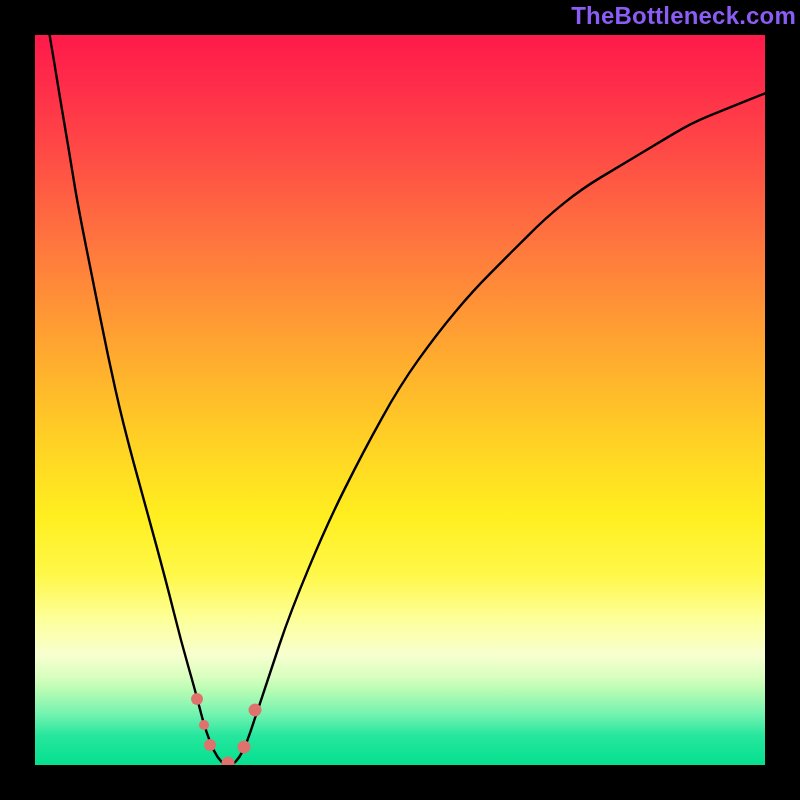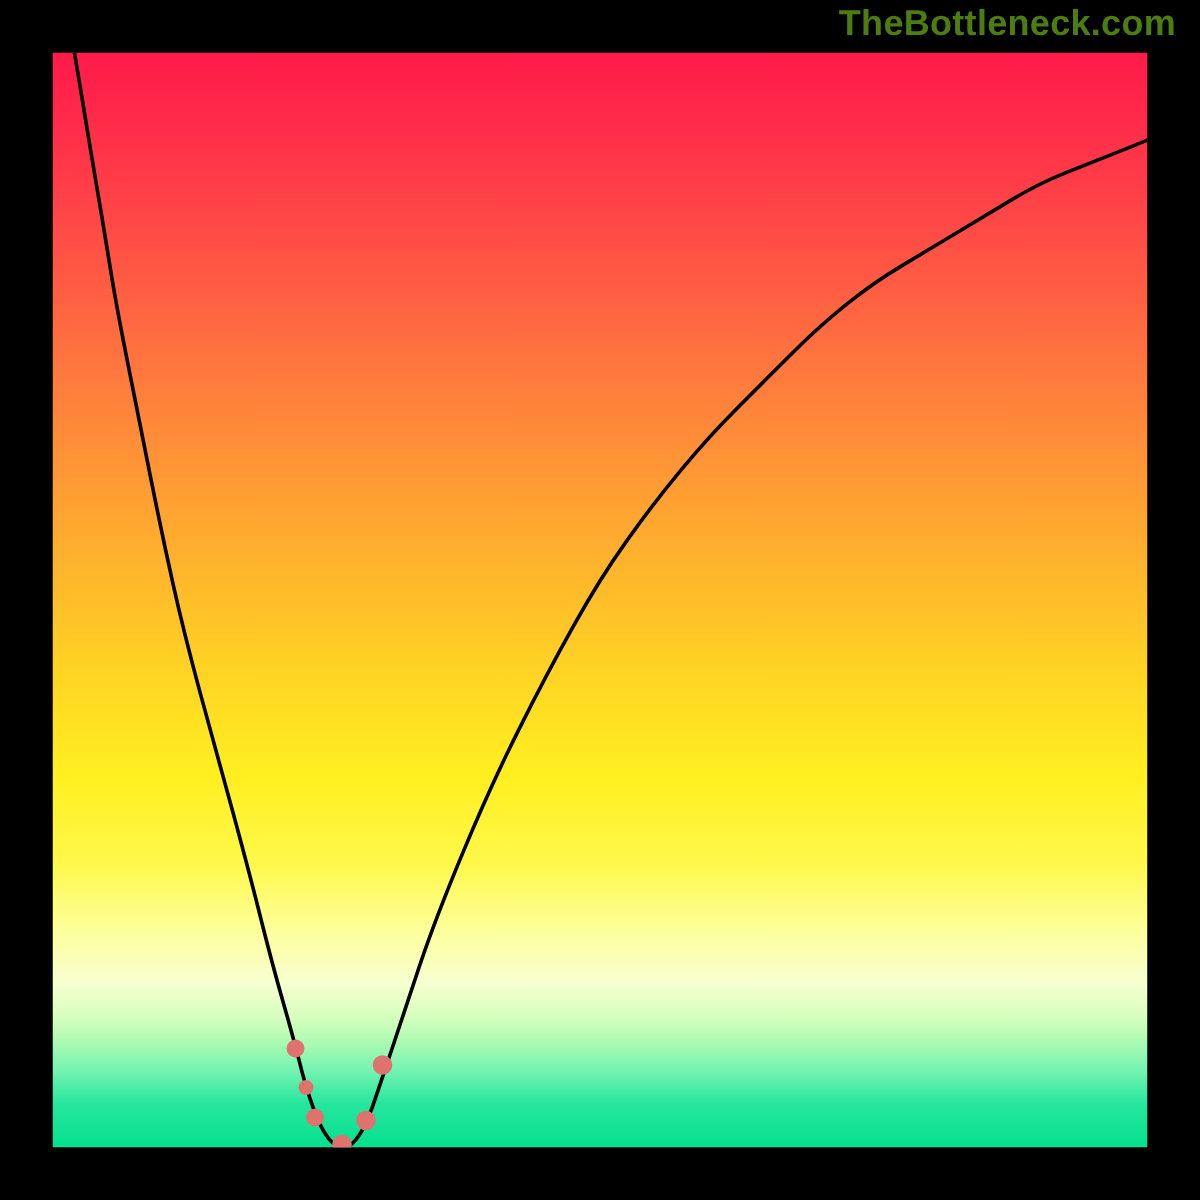--- a/index.html
+++ b/index.html
@@ -13,22 +13,22 @@
   }
   .frame {
     position: relative;
     width: 800px;
     height: 800px;
     background: #000;
   }
   .watermark {
     position: absolute;
     top: 2px;
-    right: 16px;
-    color: #4d7c0f;
+    right: 4px;
+    color: #8b5cf6;
     font-size: 24px;
     font-weight: 600;
     letter-spacing: 0.2px;
     z-index: 5;
   }
   .plot {
     position: absolute;
     left: 35px;
     top: 35px;
     width: 730px;

